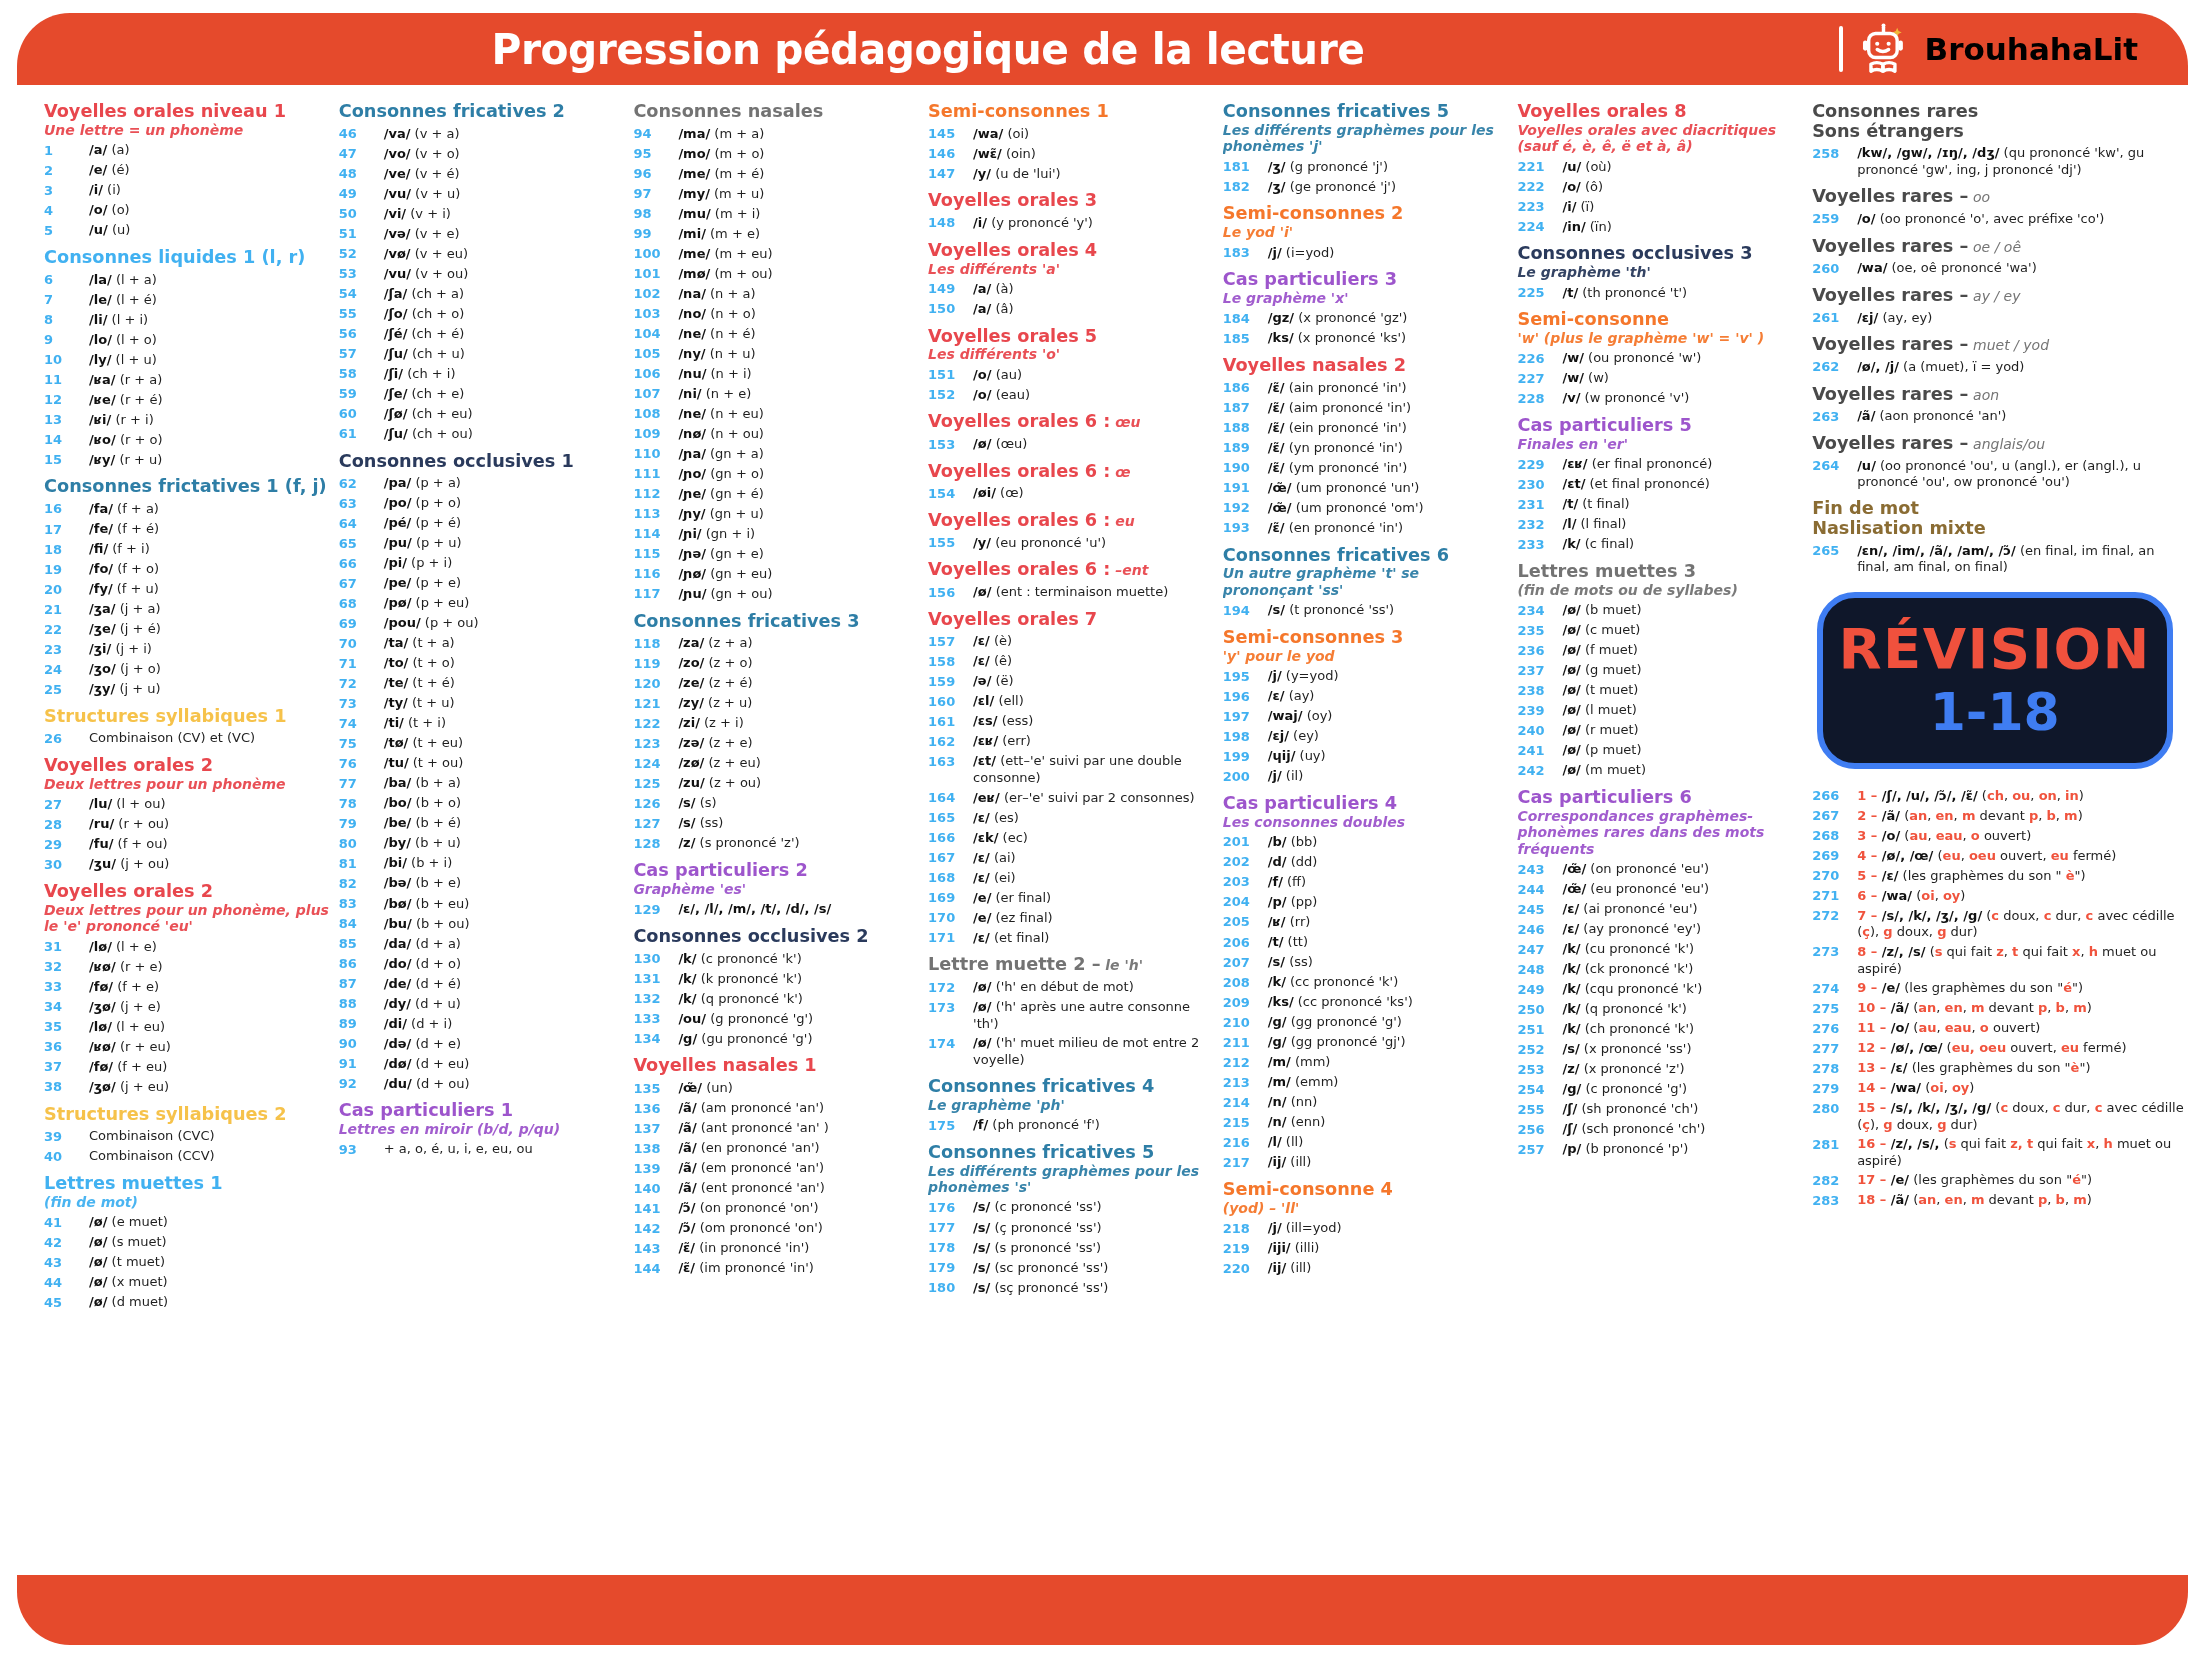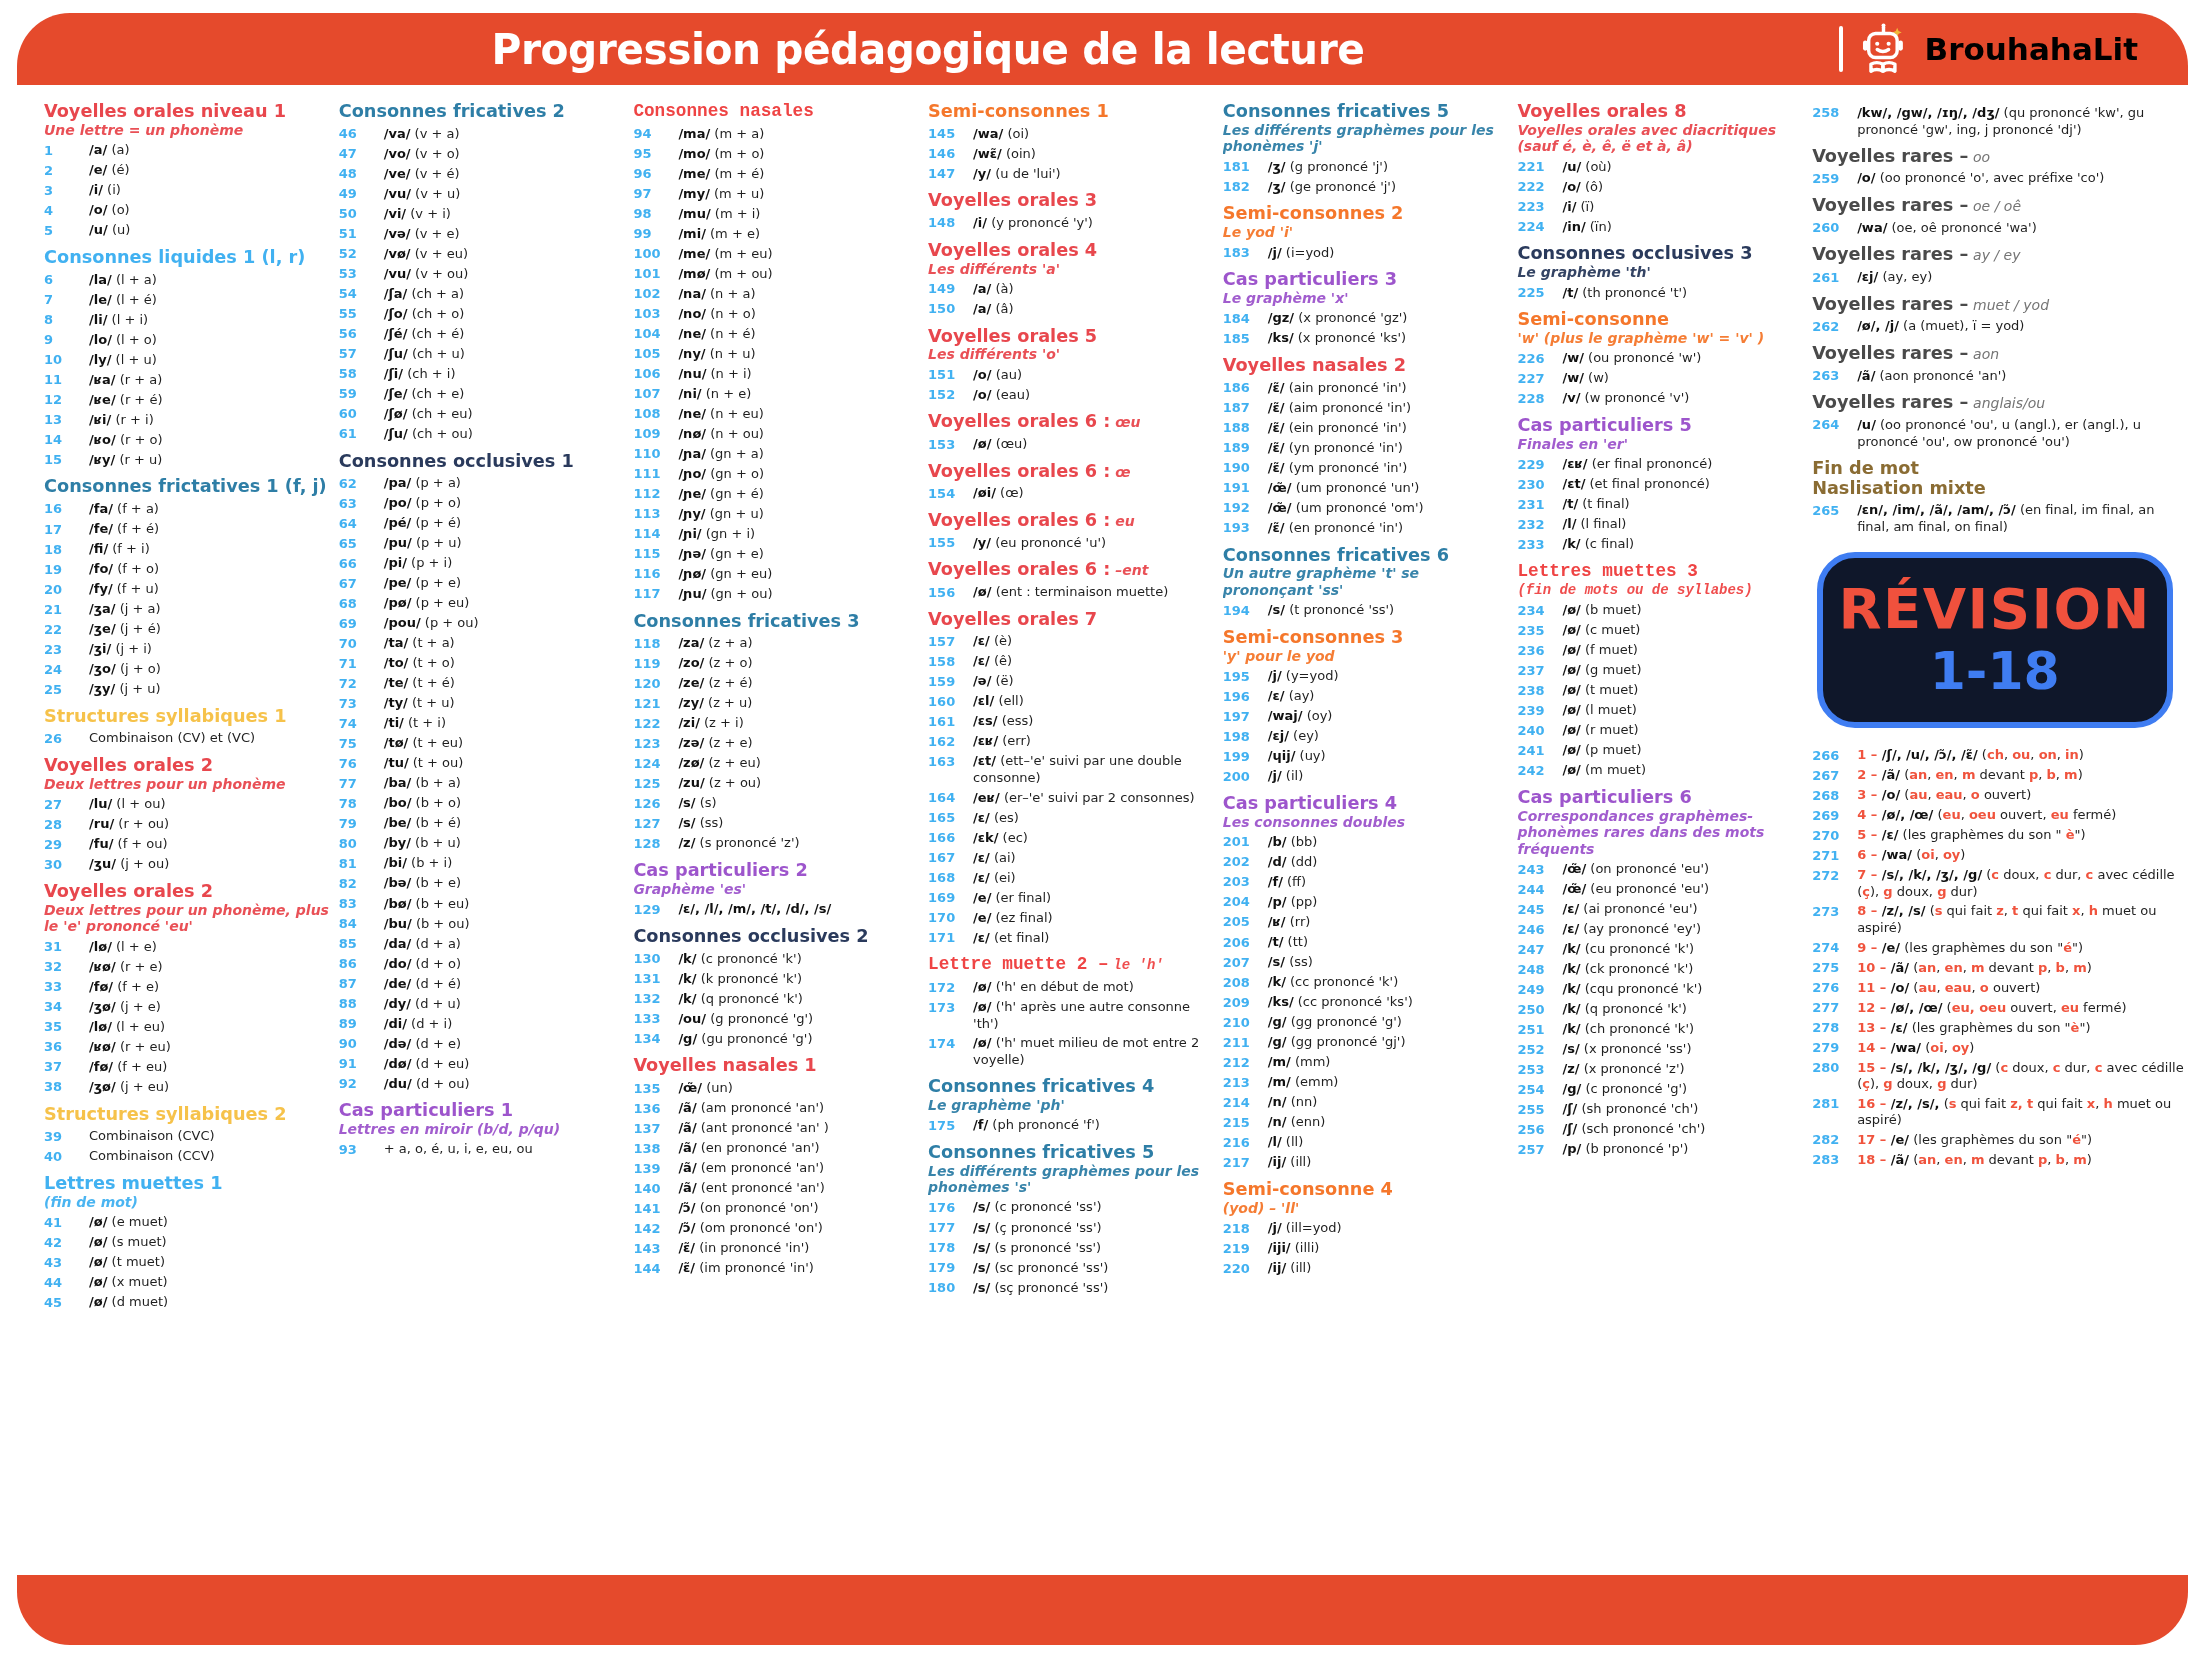--- a/index.html
+++ b/index.html
@@ -19,21 +19,21 @@
   .sec:first-child{margin-top:0;}
   .sec-h{font-size:17.7px;font-weight:800;}
   .sec-s{font-size:14px;font-style:italic;font-weight:600;opacity:.95;line-height:1.18;}
   .sec-s.inl{display:inline;margin-left:4.8px;}
   .c-red   .sec-h,.c-red   .sec-s{color:#e8474d;}
   .c-blue  .sec-h,.c-blue  .sec-s{color:#41b1f1;}
   .c-teal  .sec-h,.c-teal  .sec-s{color:#2e7ea6;}
   .c-navy  .sec-h,.c-navy  .sec-s{color:#2a3a5c;}
   .c-yellow.sec .sec-h,.c-yellow .sec-h,.c-yellow .sec-s{color:#f6c24a;}
   .c-purple .sec-h,.c-purple .sec-s{color:#9d55cc;}
-  .c-green .sec-h,.c-green .sec-s{color:#ef4444;font-family:Liberation Mono, monospace;}
+  .c-green .sec-h,.c-green .sec-s{color:#737373;}
   .c-orange .sec-h,.c-orange .sec-s{color:#f5772b;}
   .c-gray .sec-h{color:#4a4a4a;} .c-gray .sec-s{color:#6d6d6d;font-weight:500;}
   .c-brown .sec-h,.c-brown .sec-s{color:#8a6c33;}
   .entry{display:flex;align-items:flex-start;margin:2.9px 0;line-height:1.28;}
   .num{flex:0 0 45px;font-weight:700;color:#41b1f1;font-size:13px;padding-top:0.5px;}
   .body{flex:1;font-size:13px;color:#1b1b1b;}
   .ph{font-weight:800;color:#111;}
   .detail{font-weight:500;color:#1f1f1f;}
   .rev{color:#f0533d;font-weight:800;}
   .rd{color:#f0533d;font-weight:700;}
@@ -1249,20 +1249,24 @@
       <div class="entry">
         <span class="num">256</span>
         <span class="body"><b class="ph">/ʃ/</b> <span class="detail">(sch prononcé 'ch')</span></span>
       </div>
       <div class="entry">
         <span class="num">257</span>
         <span class="body"><b class="ph">/p/</b> <span class="detail">(b prononcé 'p')</span></span>
       </div>
     </div>
   <div class="col wide">
+      <div class="sec c-gray">
+        <div class="sec-h">Consonnes rares</div>
+        <div class="sec-h">Sons étrangers</div>
+      </div>
       <div class="entry">
         <span class="num">258</span>
         <span class="body"><b class="ph">/kw/, /gw/, /ɪŋ/, /dʒ/</b> <span class="detail">(qu prononcé 'kw', gu prononcé 'gw', ing, j prononcé 'dj')</span></span>
       </div>
       <div class="sec c-gray">
         <div class="sec-h">Voyelles rares –<span class="sec-s inl">oo</span></div>
       </div>
       <div class="entry">
         <span class="num">259</span>
         <span class="body"><b class="ph">/o/</b> <span class="detail">(oo prononcé 'o', avec préfixe 'co')</span></span>

